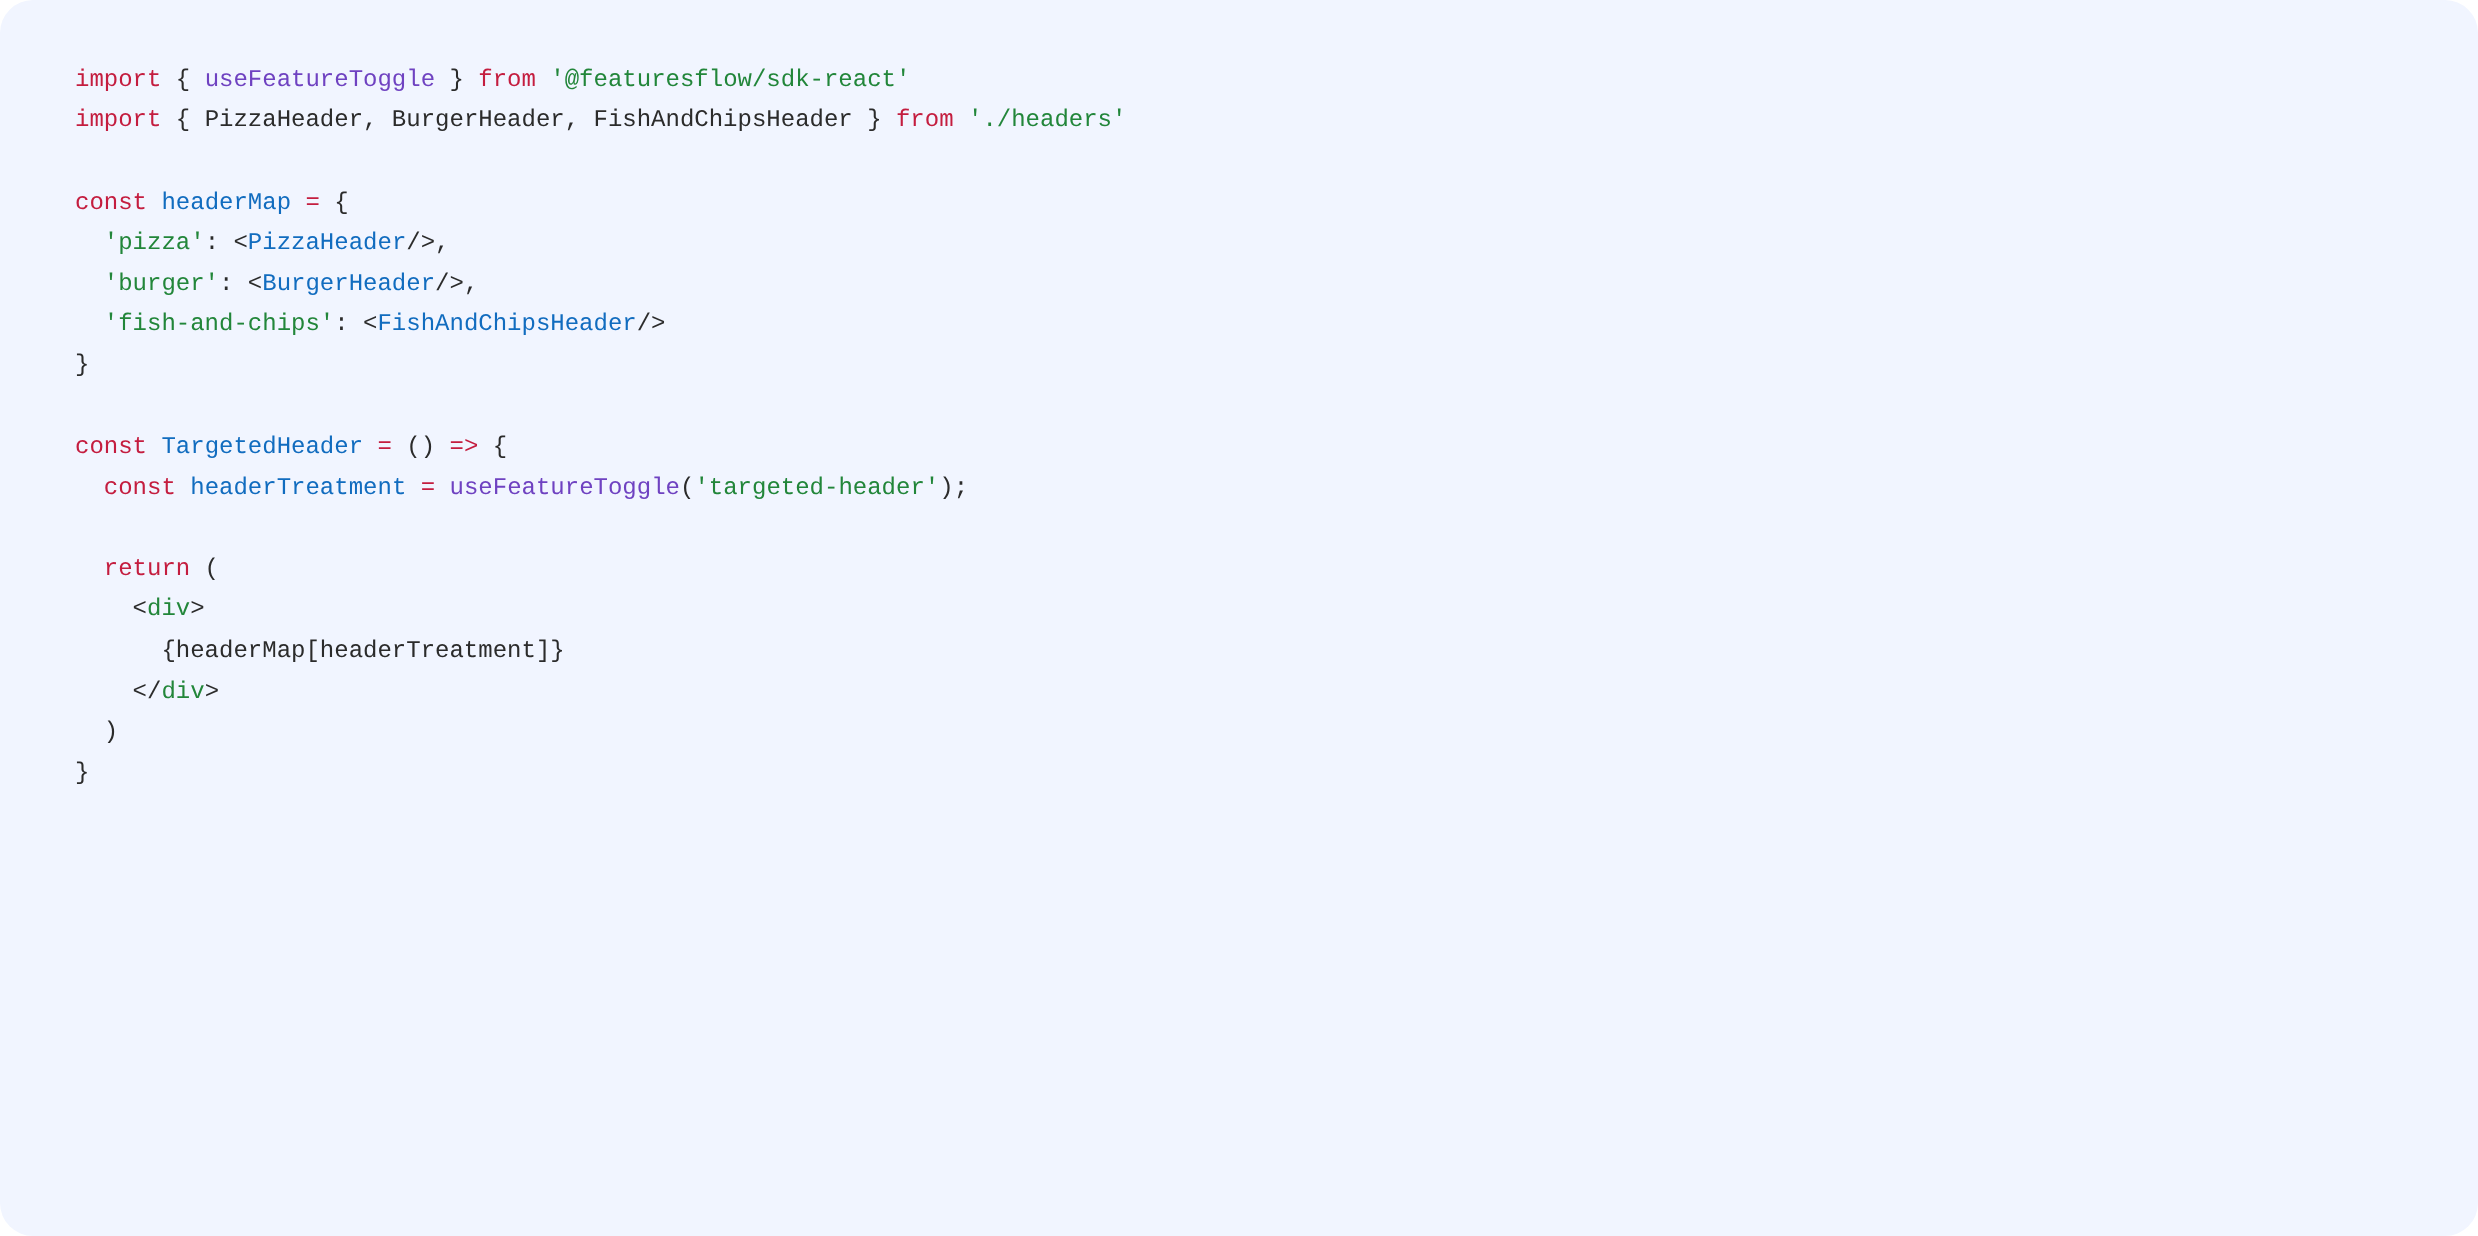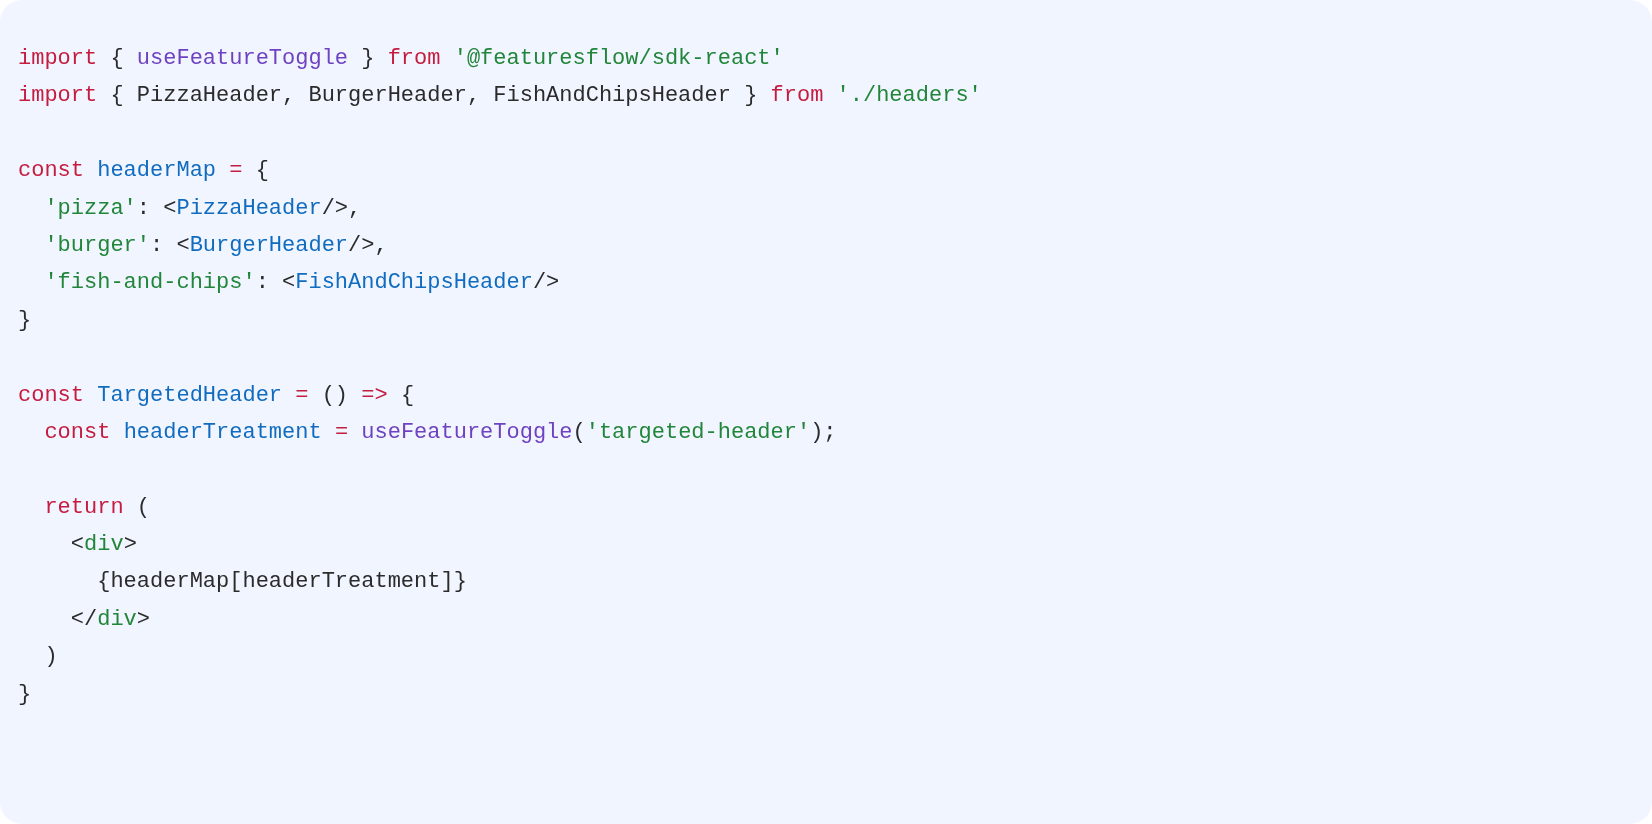--- a/index.html
+++ b/index.html
@@ -7,22 +7,22 @@
     padding: 0;
     background: #ffffff;
     font-family: ui-monospace, "SF Mono", Menlo, Monaco, Consolas, "Liberation Mono", "Courier New", monospace;
   }
   .code-block {
     box-sizing: border-box;
     width: 1652px;
     height: 824px;
     background: #f1f5ff;
     border-radius: 22px;
-    padding: 40px 18px;
-    font-size: 22px;
+    padding: 40px 50px;
+    font-size: 16px;
     line-height: 1.7;
     color: #2b2b2b;
     white-space: pre;
     overflow: hidden;
   }
   .kw   { color: #c41d3f; }   
   .fn   { color: #6f42c1; }   
   .comp { color: #116cbf; }   
   .id   { color: #116cbf; }
   .str  { color: #22863a; }   

